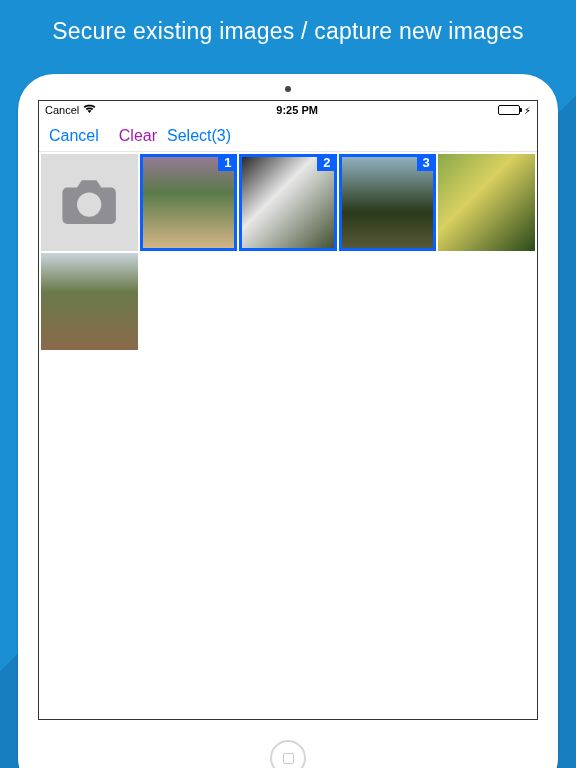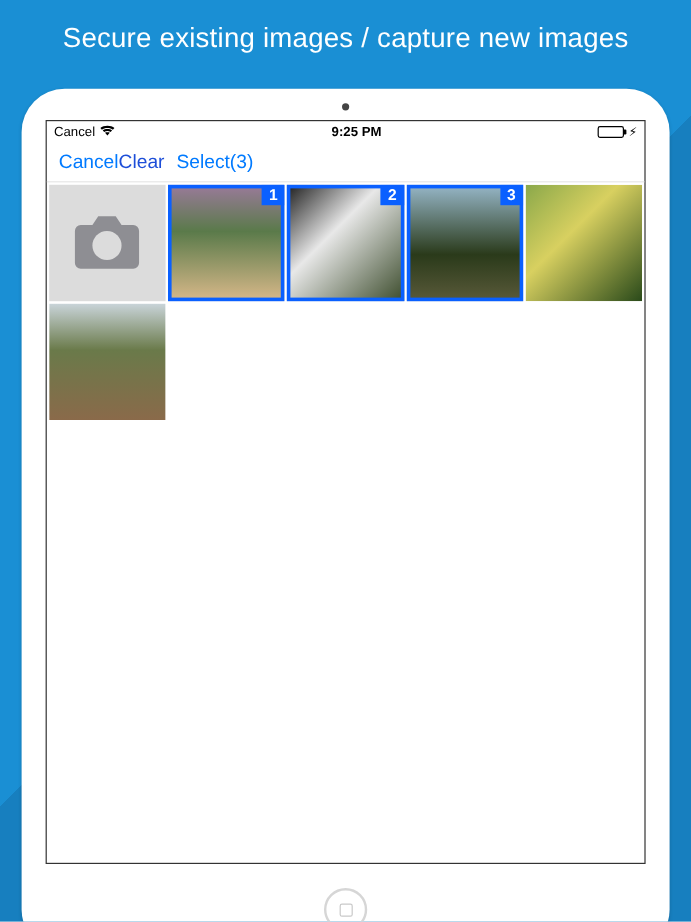--- a/index.html
+++ b/index.html
@@ -81,21 +81,21 @@
   .nav-bar {
     display: flex;
     align-items: center;
     justify-content: flex-start;
     padding: 8px 10px 6px;
     border-bottom: 1px solid #e6e6e6;
   }
   .nav-left, .nav-right { display: flex; align-items: center; gap: 10px; font-size: 16px; }
   .nav-center { display: flex; align-items: center; gap: 5px; font-size: 16px; font-weight: 700; color: #000; }
   .blue { color: #007aff; }
-  .red { color: #1d4ed8; }
+  .red { color: #a21caf; margin-left: 20px; }
   .tri-down {
     width: 0; height: 0;
     border-left: 4px solid transparent;
     border-right: 4px solid transparent;
     border-top: 6px solid #000;
   }
   .grid {
     display: grid;
     grid-template-columns: repeat(5, 1fr);
     gap: 2px;

